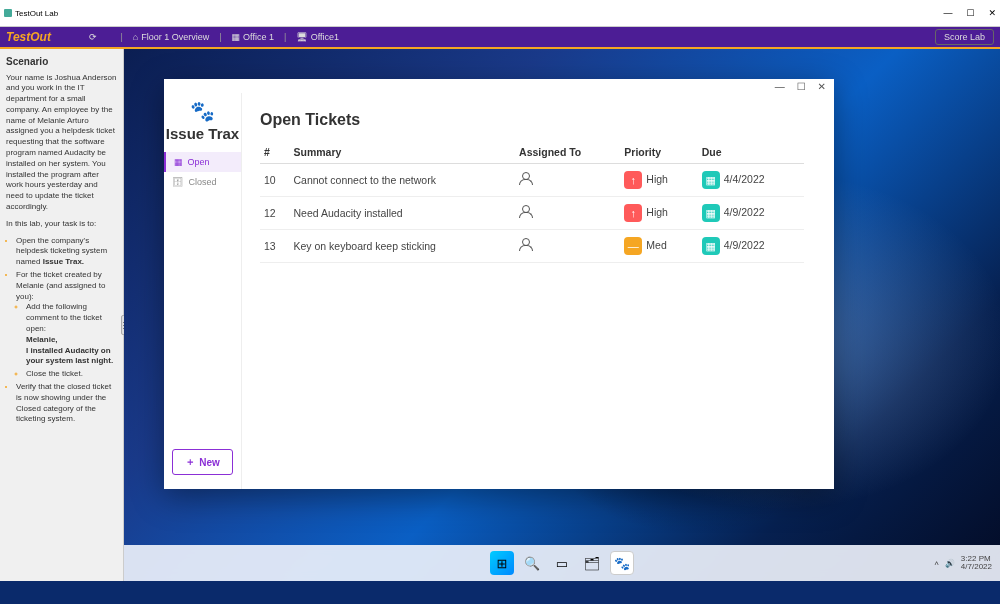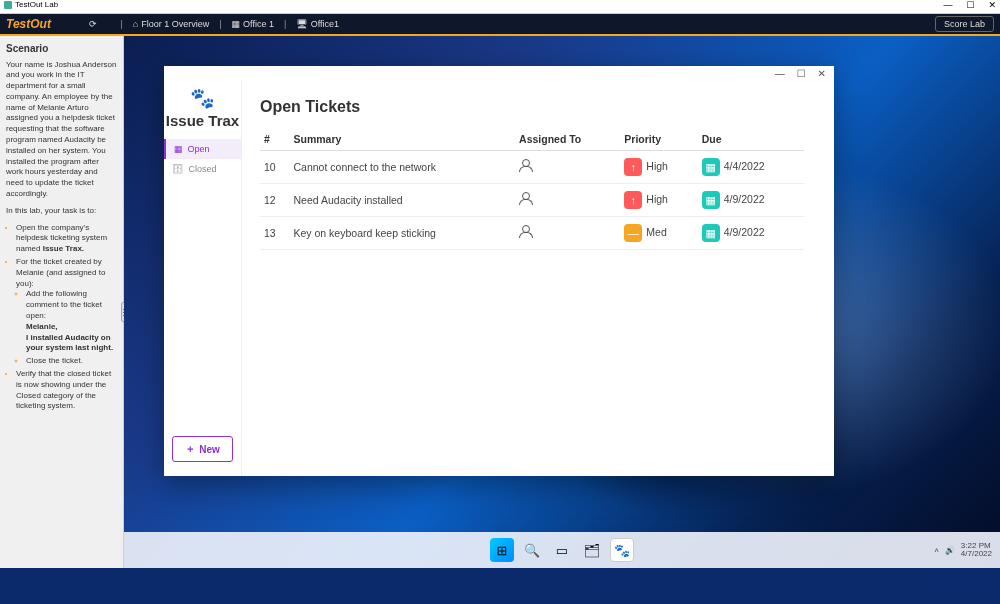--- a/index.html
+++ b/index.html
@@ -1,21 +1,21 @@
 <!DOCTYPE html>
 <html><head>
 <meta charset="utf-8">
 <style>
 *{margin:0;padding:0;box-sizing:border-box;font-family:"Segoe UI",Arial,sans-serif}
 html,body{width:1000px;height:604px;overflow:hidden;background:#0a2a6b}
-.titlebar-outer{height:14px;background:#fff;display:flex;align-items:flex-start;justify-content:space-between;font-size:8px;padding:0 4px;border-bottom:1px solid #ccc}
+.titlebar-outer{height:14px;background:#fff;display:flex;align-items:center;justify-content:space-between;font-size:8px;padding:13px 4px;border-bottom:1px solid #ccc}
 .titlebar-outer .left{display:flex;align-items:center;gap:3px}
 .titlebar-outer .icon{width:8px;height:8px;background:#4a9;border-radius:1px}
 .titlebar-outer .winbtns{display:flex;gap:14px;font-size:9px}
-.topbar{height:22px;background:#0f172a;border-bottom:2px solid #f5a623;display:flex;align-items:center;justify-content:space-between;padding:0 6px;color:#ddd;font-size:9px}
+.topbar{height:22px;background:#4c1d95;border-bottom:2px solid #f5a623;display:flex;align-items:center;justify-content:space-between;padding:0 6px;color:#ddd;font-size:9px}
 .topbar .brand{color:#f5a623;font-weight:bold;font-style:italic;font-size:12px}
 .topbar .crumbs{display:flex;align-items:center;gap:4px;margin-left:8px}
 .topbar .crumb{display:flex;align-items:center;gap:3px;padding:2px 6px;border-radius:3px}
 .topbar .sep{color:#999}
 .topbar .scorebtn{border:1px solid #666;padding:2px 8px;border-radius:3px;font-size:9px}
 .main{display:flex;height:532px}
 .sidebar{width:124px;background:#f0f0f0;border-right:1px solid #ccc;padding:6px 6px 0 6px;font-size:8px;color:#333;line-height:1.35;position:relative}
 .sidebar h3{font-size:10px;font-weight:bold;margin-bottom:4px}
 .sidebar p{margin-bottom:6px}
 .sidebar ul{list-style:disc;padding-left:10px}

